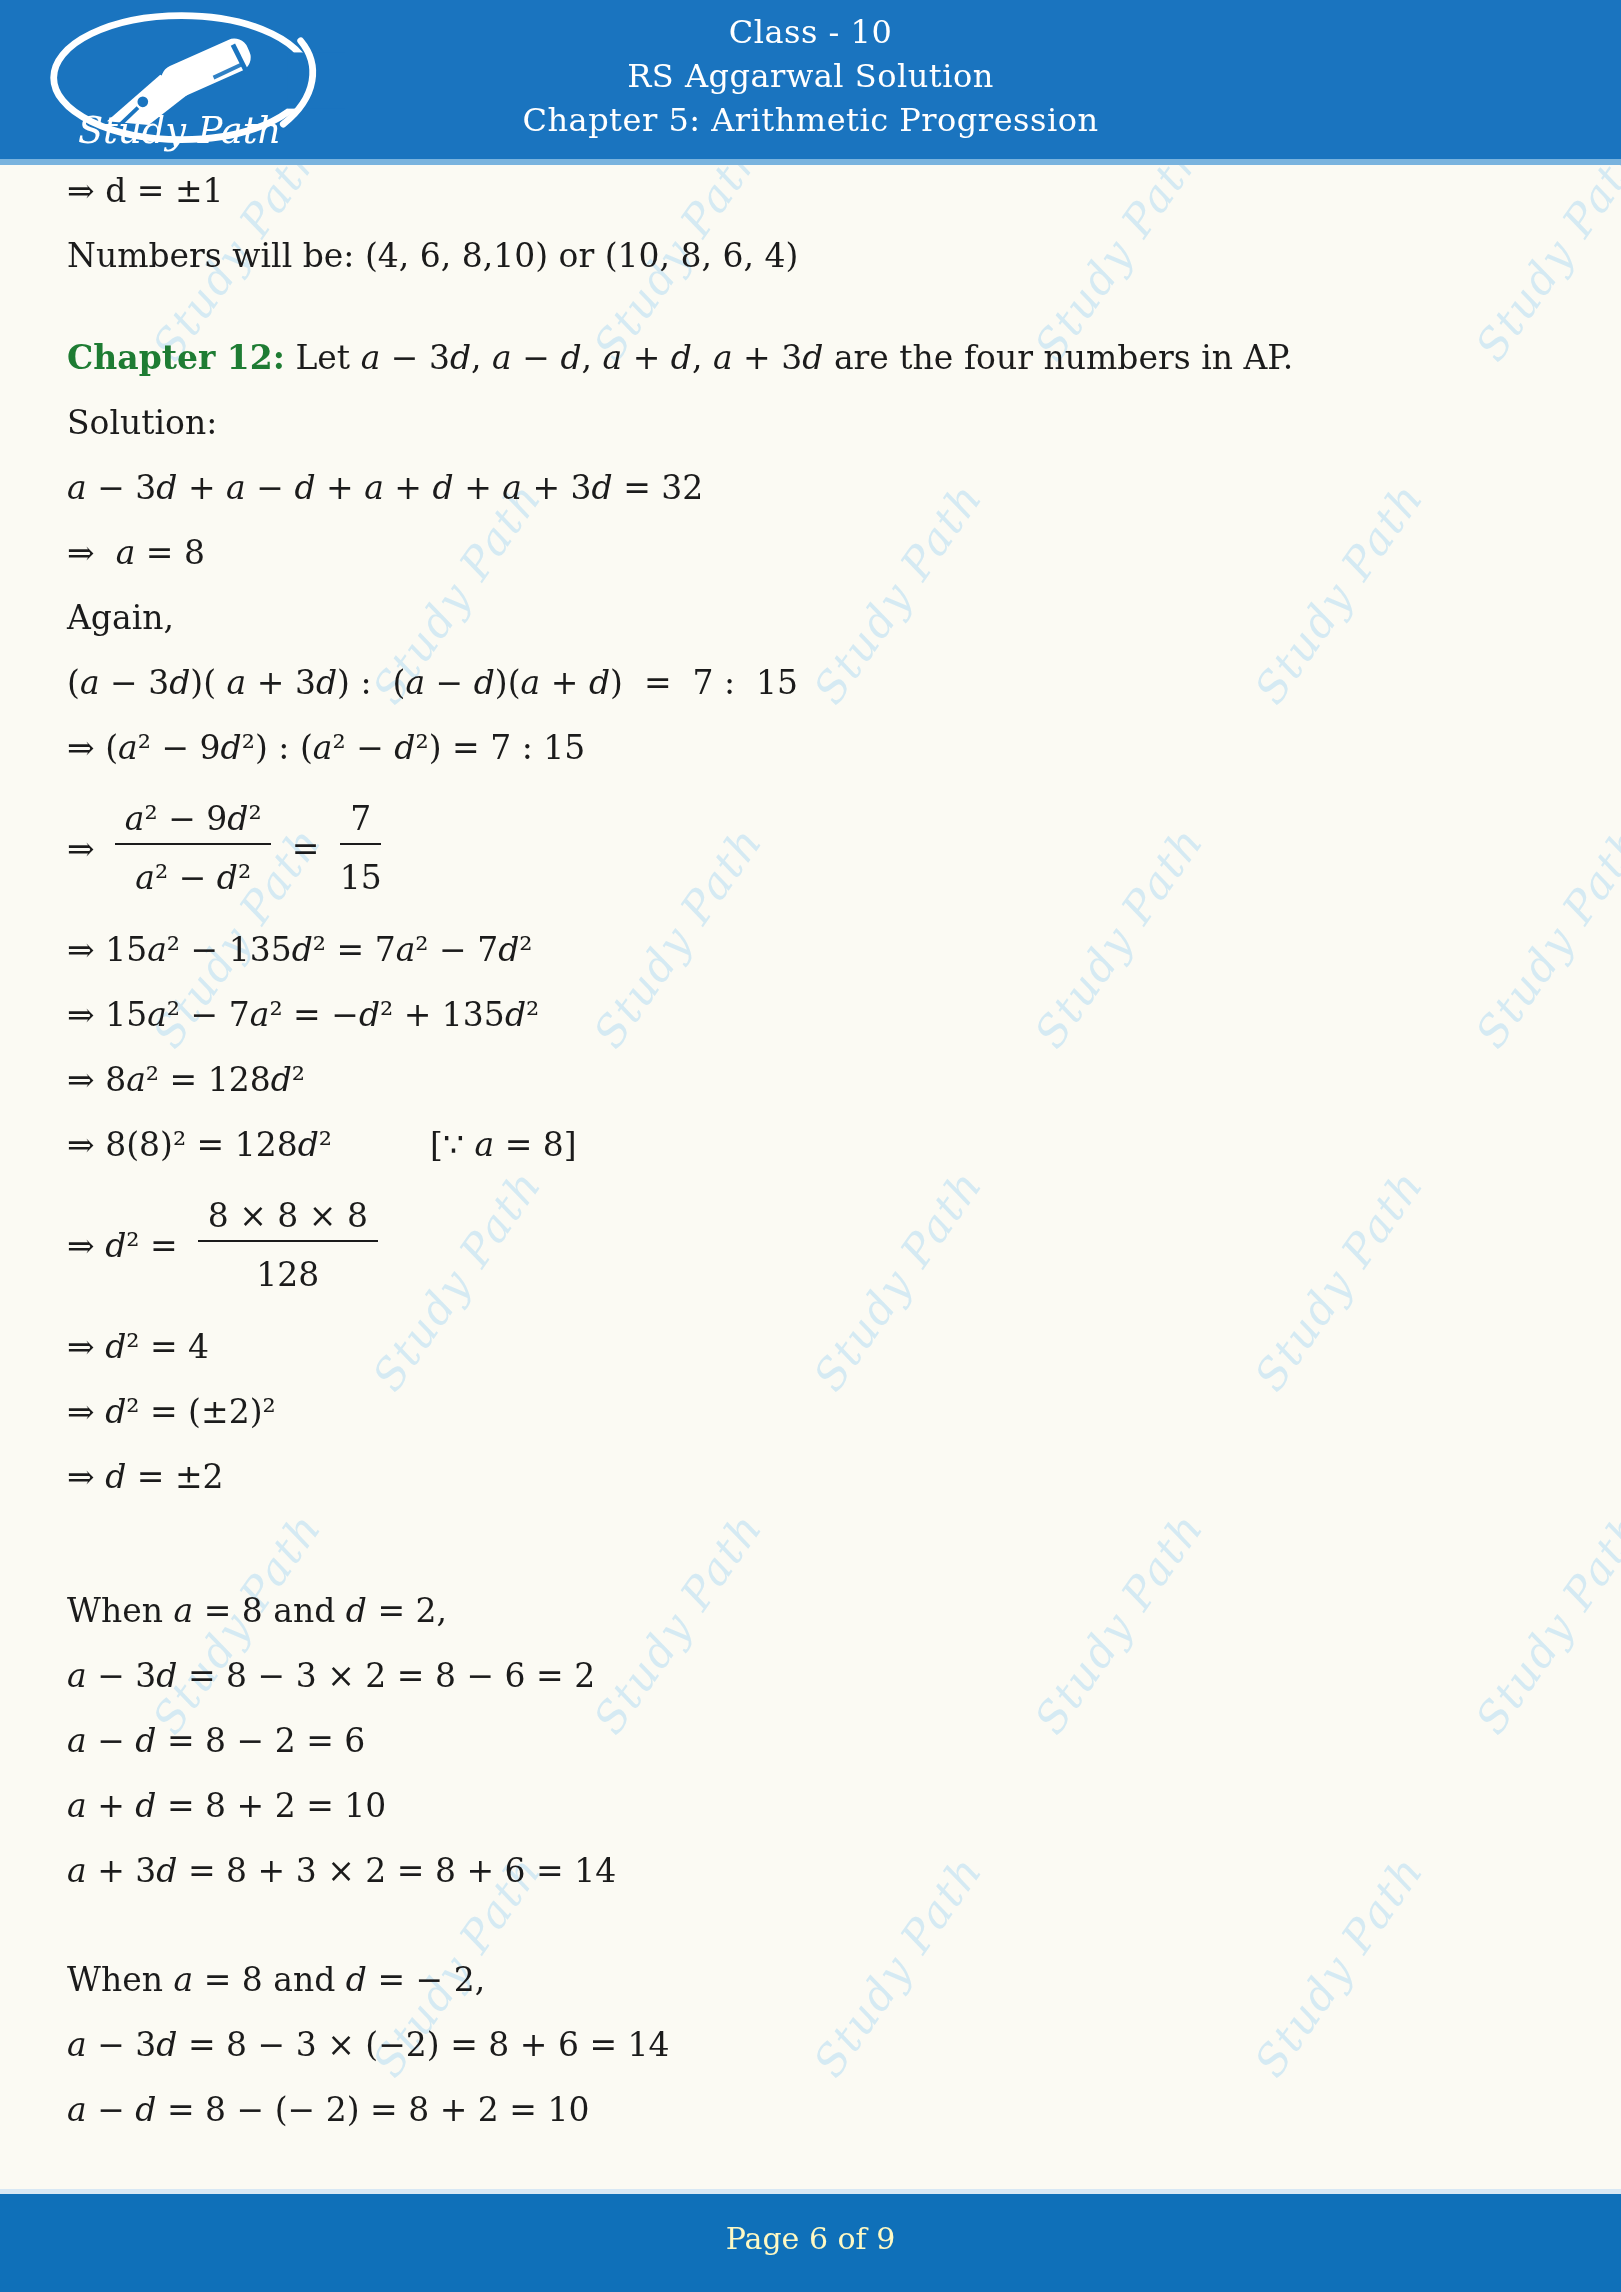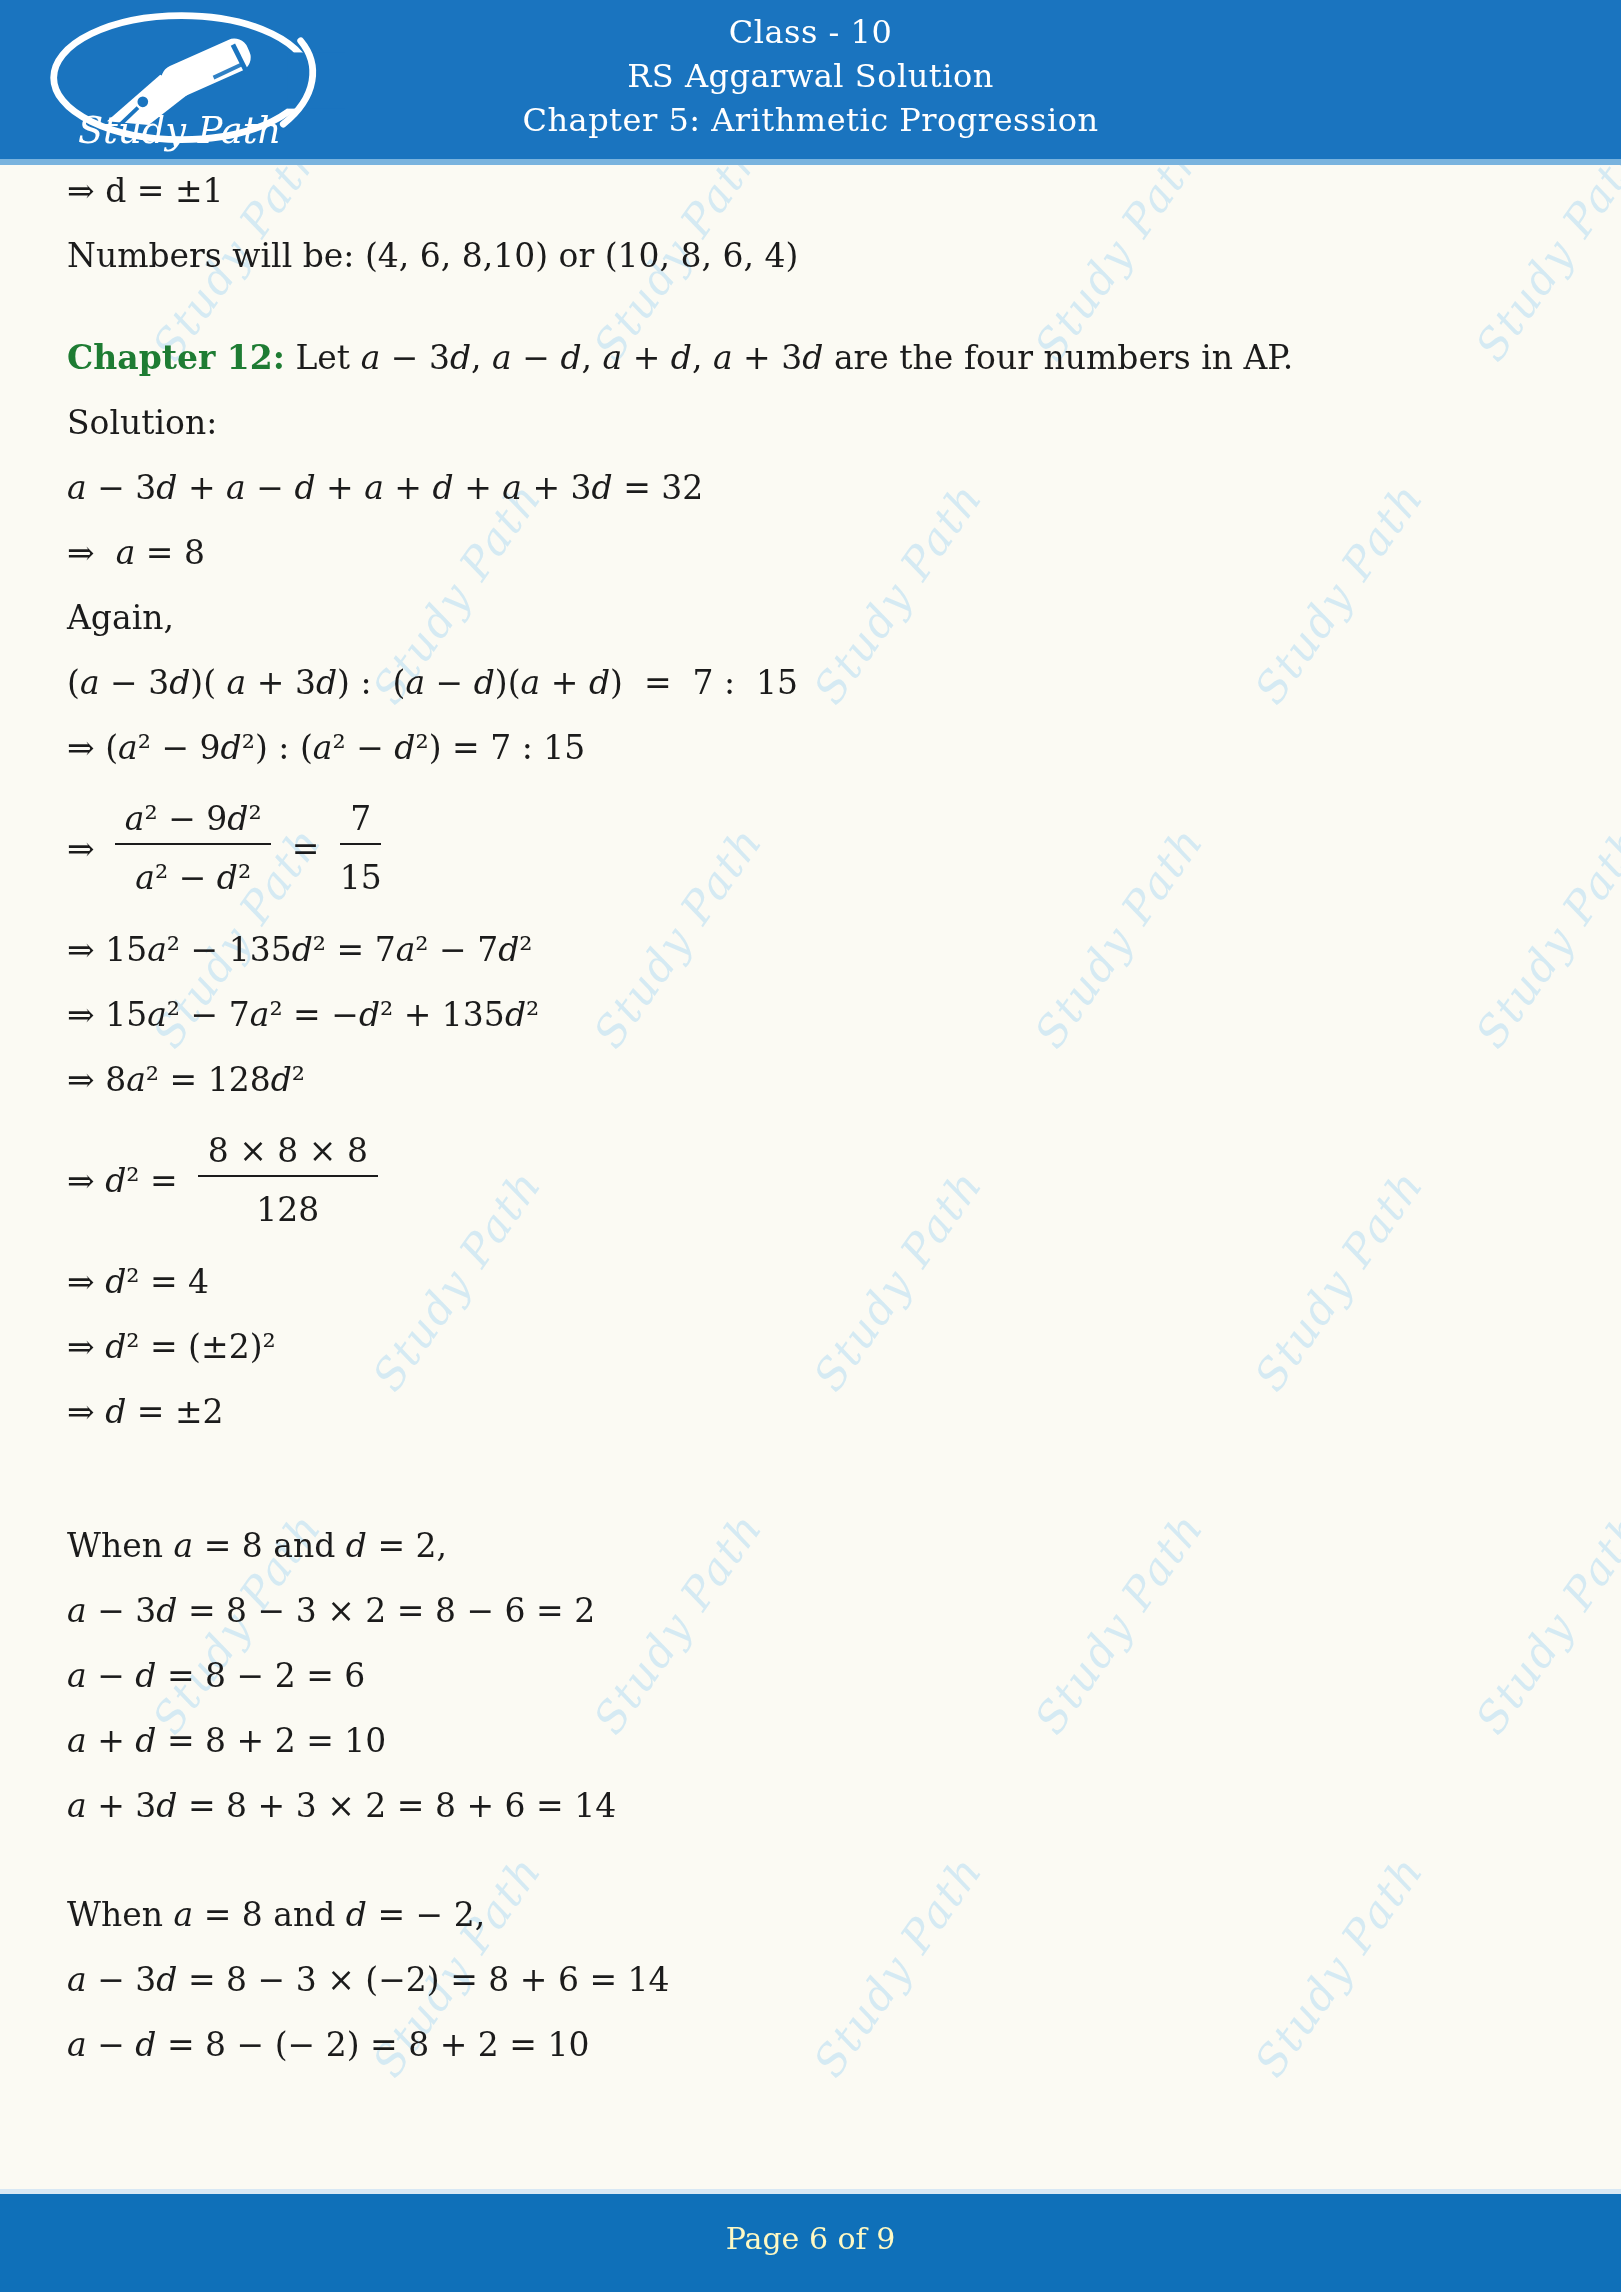--- a/index.html
+++ b/index.html
@@ -161,20 +161,21 @@
     <div class="line"><span>Solution:</span></div>
     <div class="line"><span><i>a</i> − 3<i>d</i> + <i>a</i> − <i>d</i> + <i>a</i> + <i>d</i> + <i>a</i> + 3<i>d</i> = 32</span></div>
     <div class="line"><span>⇒  <i>a</i> = 8</span></div>
     <div class="line"><span>Again,</span></div>
     <div class="line"><span>(<i>a</i> − 3<i>d</i>)( <i>a</i> + 3<i>d</i>) :  (<i>a</i> − <i>d</i>)(<i>a</i> + <i>d</i>)  =  7 :  15</span></div>
     <div class="line"><span>⇒ (<i>a</i>² − 9<i>d</i>²) : (<i>a</i>² − <i>d</i>²) = 7 : 15</span></div>
     <div class="line fraction"><span>⇒ </span><span class="frac"><span class="num"><i>a</i>² − 9<i>d</i>²</span><span class="den"><i>a</i>² − <i>d</i>²</span></span><span> = </span><span class="frac"><span class="num">7</span><span class="den">15</span></span></div>
     <div class="line"><span>⇒ 15<i>a</i>² − 135<i>d</i>² = 7<i>a</i>² − 7<i>d</i>²</span></div>
     <div class="line"><span>⇒ 15<i>a</i>² − 7<i>a</i>² = −<i>d</i>² + 135<i>d</i>²</span></div>
     <div class="line"><span>⇒ 8<i>a</i>² = 128<i>d</i>²</span></div>
+    <div class="line"><span>⇒ 8(8)² = 128<i>d</i>²</span><span class="note">[∵ <i>a</i> = 8]</span></div>
     <div class="line fraction"><span>⇒ <i>d</i>² = </span><span class="frac"><span class="num">8 × 8 × 8</span><span class="den">128</span></span></div>
     <div class="line"><span>⇒ <i>d</i>² = 4</span></div>
     <div class="line"><span>⇒ <i>d</i>² = (±2)²</span></div>
     <div class="line"><span>⇒ <i>d</i> = ±2</span></div>
     <div class="line" style="margin-top: 69px;"><span>When <i>a</i> = 8 and <i>d</i> = 2,</span></div>
     <div class="line"><span><i>a</i> − 3<i>d</i> = 8 − 3 × 2 = 8 − 6 = 2</span></div>
     <div class="line"><span><i>a</i> − <i>d</i> = 8 − 2 = 6</span></div>
     <div class="line"><span><i>a</i> + <i>d</i> = 8 + 2 = 10</span></div>
     <div class="line"><span><i>a</i> + 3<i>d</i> = 8 + 3 × 2 = 8 + 6 = 14</span></div>
     <div class="line" style="margin-top: 44px;"><span>When <i>a</i> = 8 and <i>d</i> = − 2,</span></div>

